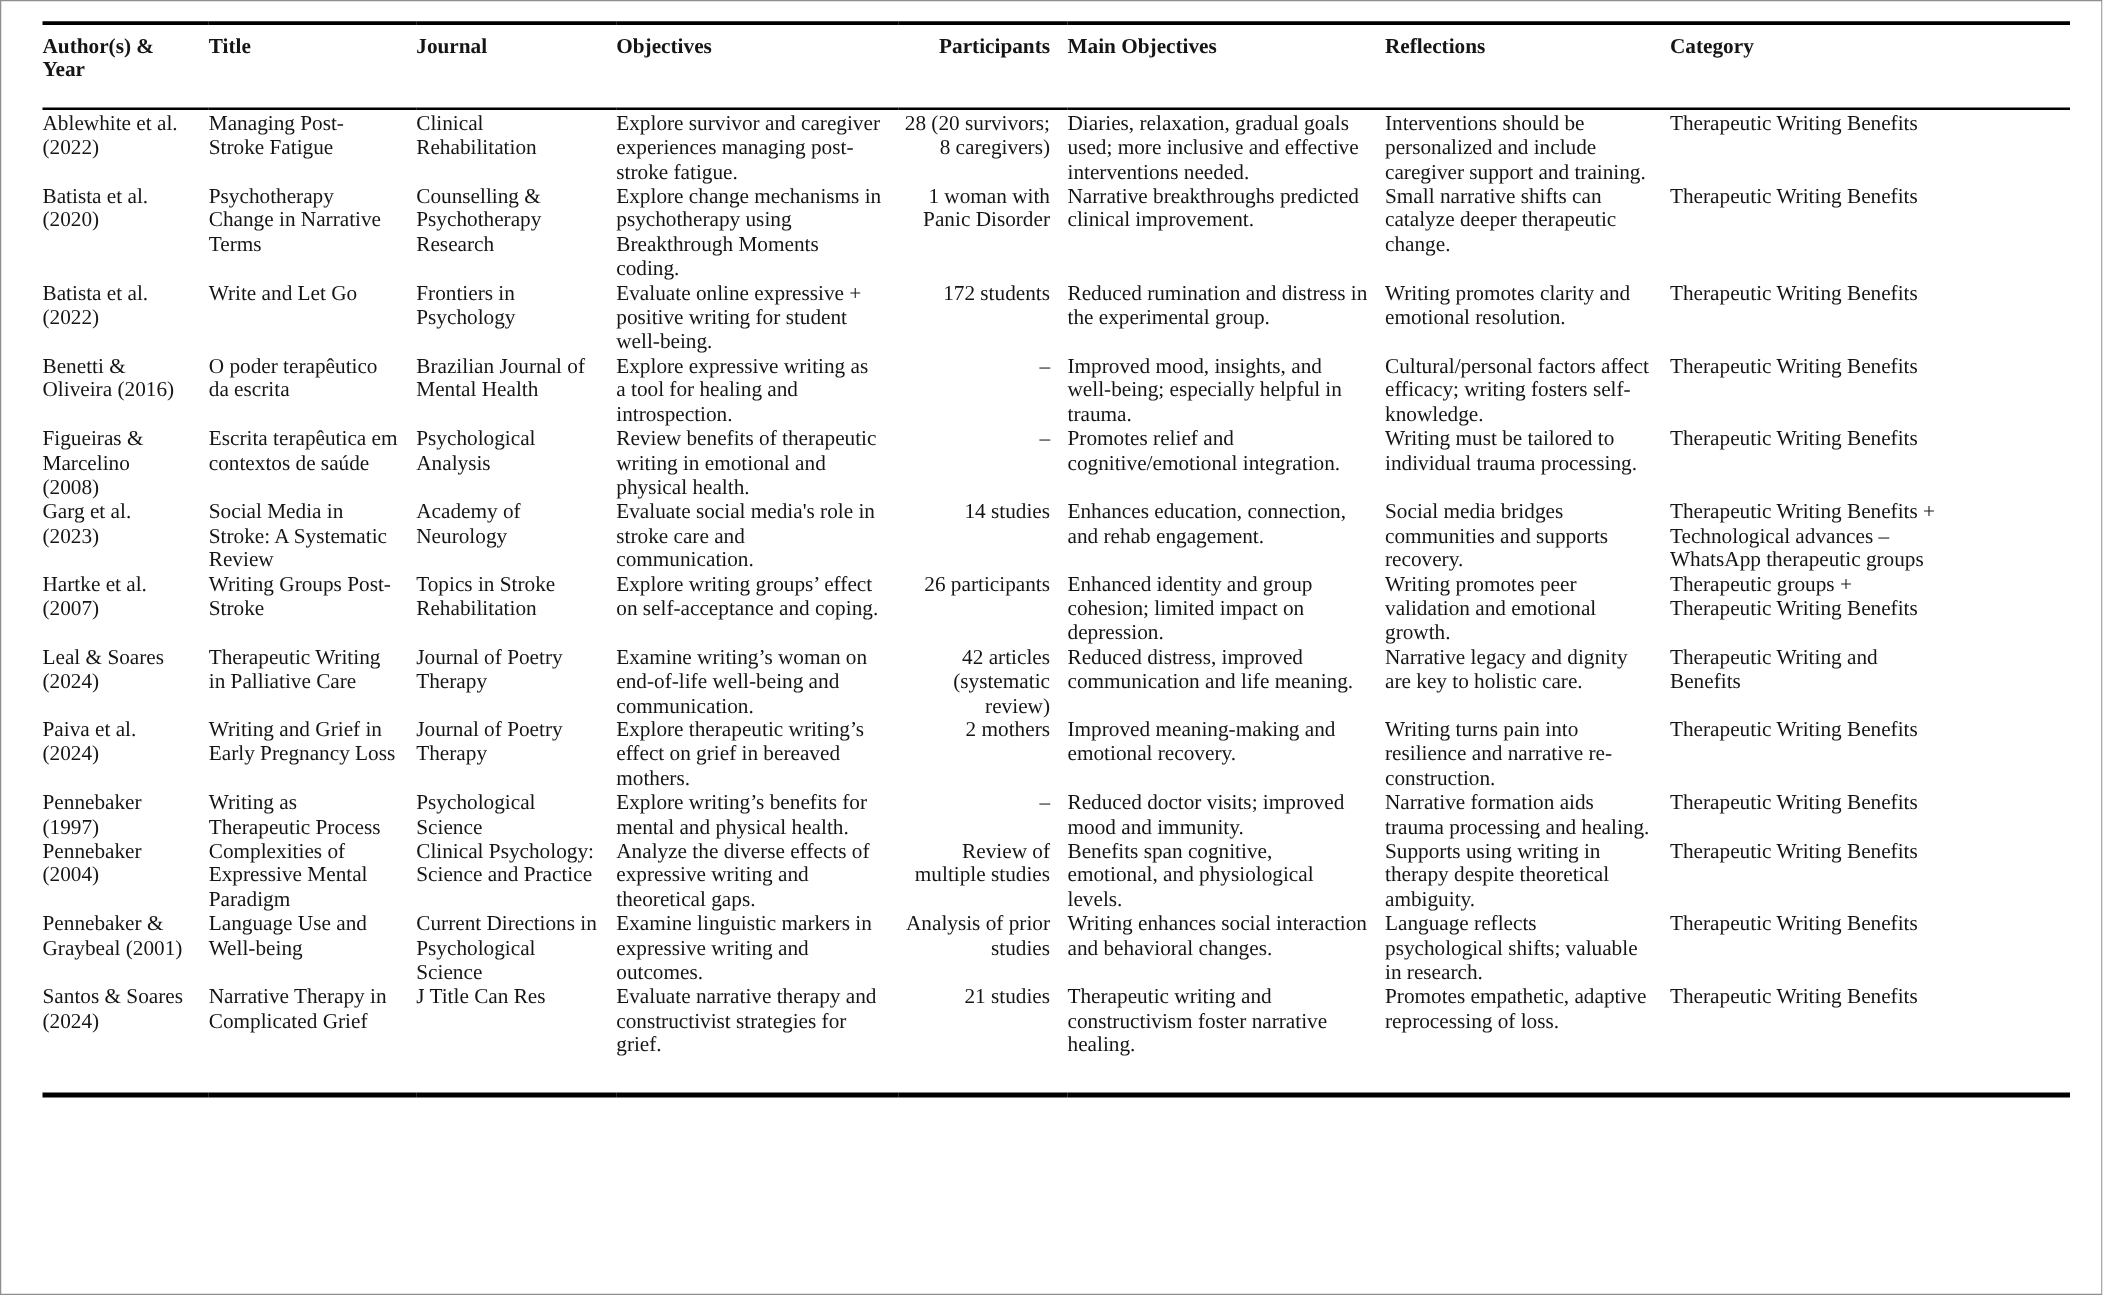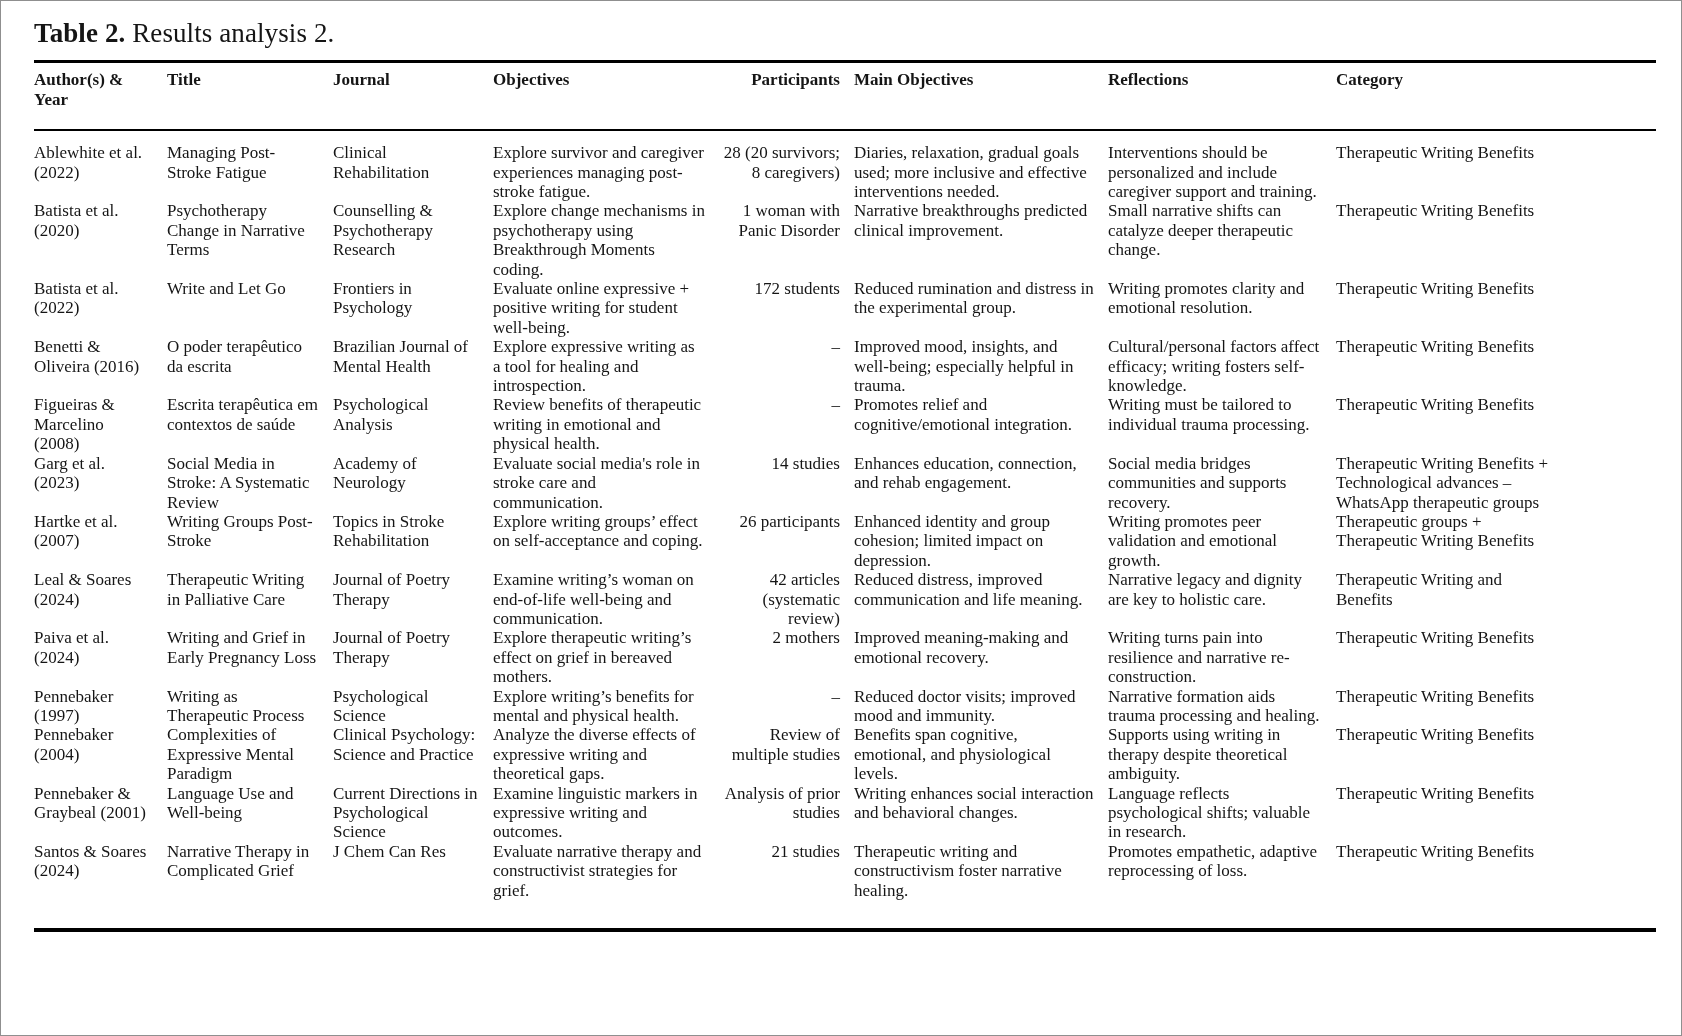--- a/index.html
+++ b/index.html
@@ -40,39 +40,38 @@
     line-height: 19.4px;
     padding: 0 14px 0 0;
     overflow-wrap: break-word;
   }
   thead th {
     font-weight: bold;
     padding-top: 7px;
     padding-bottom: 20px;
     border-bottom: 2px solid #000;
   }
-  tbody tr:first-child td { padding-top: 12px; }
+  tbody tr:first-child td { padding-top: 1px; }
   tbody tr td { padding-bottom: 0; }
   tbody tr:last-child td { padding-bottom: 28px; }
   
   .col-0 { width: 133px; }
   .col-1 { width: 166px; }
   .col-2 { width: 160px; }
   .col-3 { width: 226px; margin-left: 31px; }
   .col-4 { width: 135px; text-align: right; }
   .col-5 { width: 254px; }
   .col-6 { width: 228px; }
   .col-7 { width: 320px; }
   th.col-7, td.col-7 { padding-right: 100px; margin-left: 19px; }
 </style>
 </head>
 <body>
 
 <div class="page">
-  <p class="caption"><span class="cap-bold">Table 2.</span><span> Results analysis 2.</span></p>
 
   <table class="results">
     <colgroup id="cols">
         <col class="col-0">
         <col class="col-1">
         <col class="col-2">
         <col class="col-3">
         <col class="col-4">
         <col class="col-5">
         <col class="col-6">
@@ -207,21 +206,21 @@
           <td class="col-2">Current Directions in Psychological Science</td>
           <td class="col-3">Examine linguistic markers in expressive writing and outcomes.</td>
           <td class="col-4">Analysis of prior studies</td>
           <td class="col-5">Writing enhances social interaction and behavioral changes.</td>
           <td class="col-6">Language reflects psychological shifts; valuable in research.</td>
           <td class="col-7">Therapeutic Writing Benefits</td>
         </tr>
         <tr>
           <td class="col-0">Santos &amp; Soares (2024)</td>
           <td class="col-1">Narrative Therapy in Complicated Grief</td>
-          <td class="col-2">J Chem Can Res</td>
+          <td class="col-2">J Title Can Res</td>
           <td class="col-3">Evaluate narrative therapy and constructivist strategies for grief.</td>
           <td class="col-4">21 studies</td>
           <td class="col-5">Therapeutic writing and constructivism foster narrative healing.</td>
           <td class="col-6">Promotes empathetic, adaptive reprocessing of loss.</td>
           <td class="col-7">Therapeutic Writing Benefits</td>
         </tr>
       </tbody>
   </table>
 </div>
 

